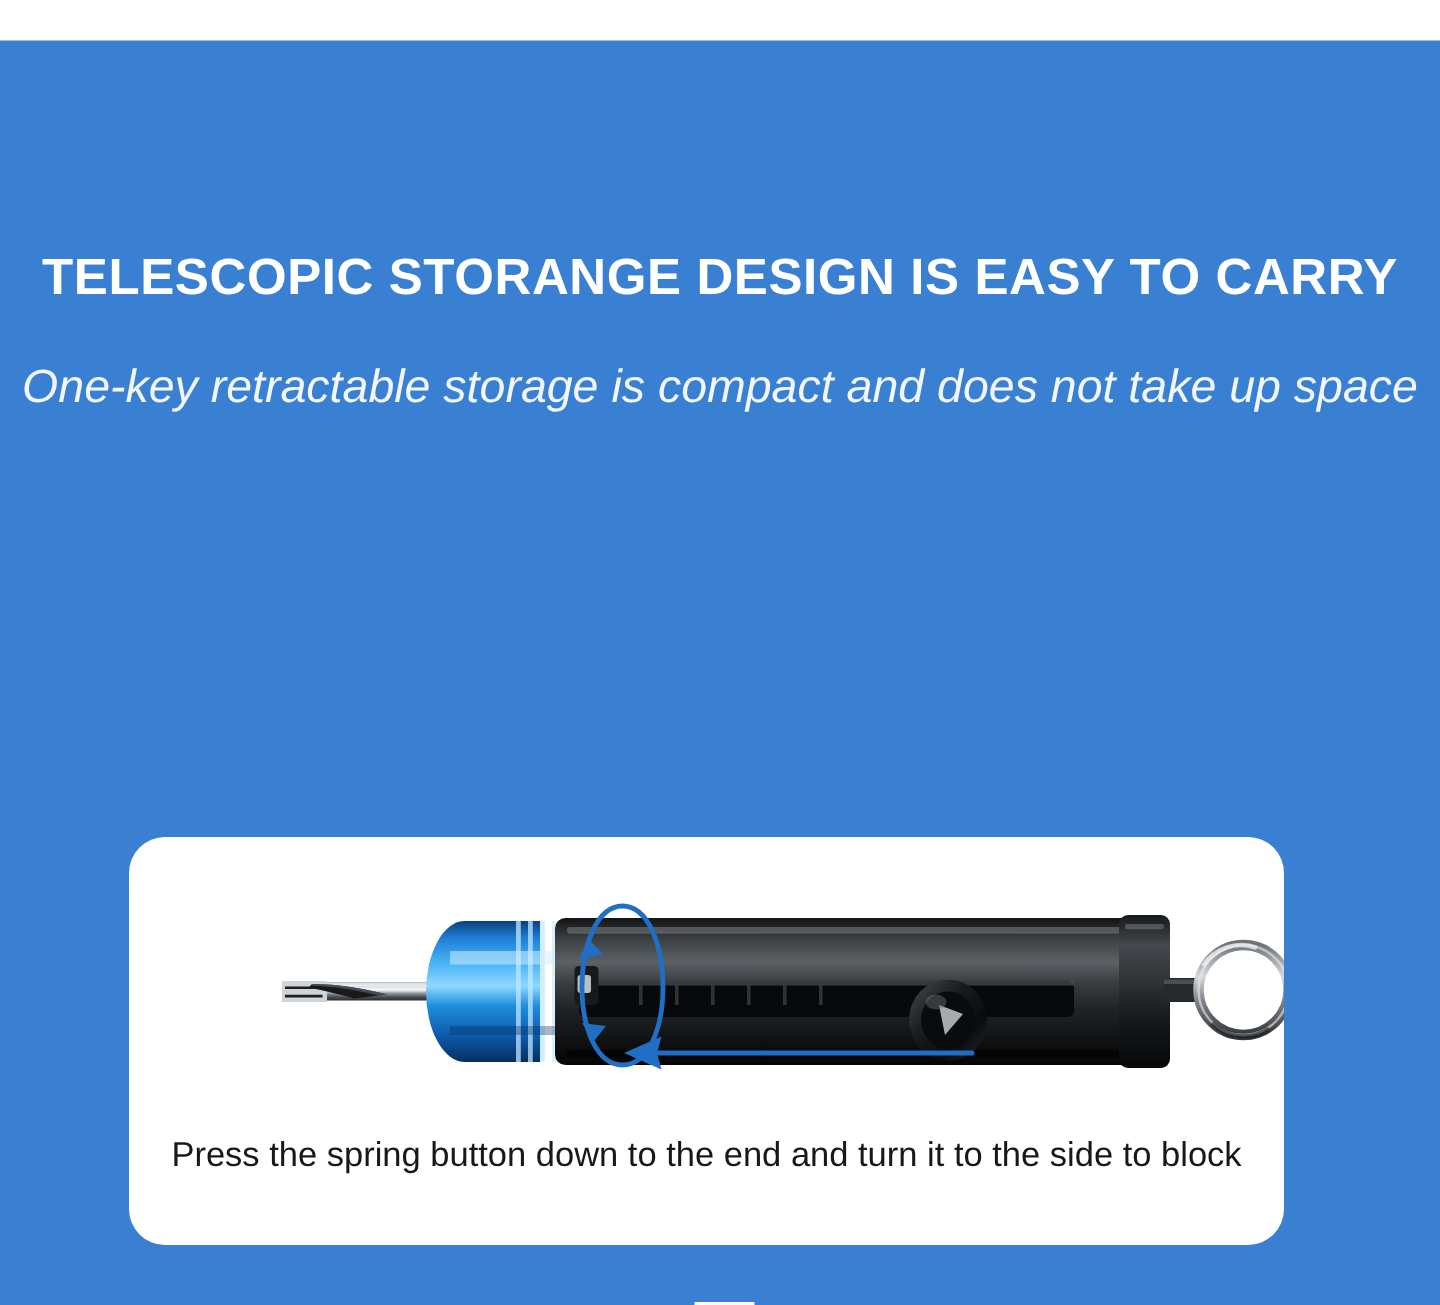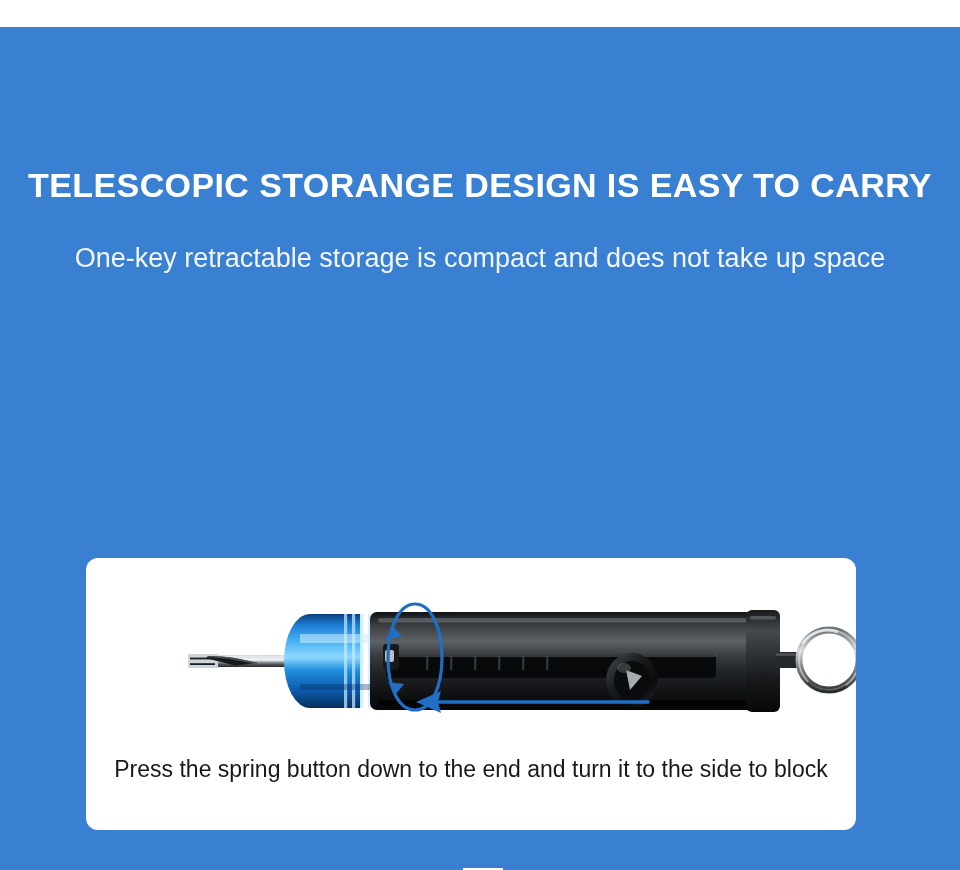--- a/index.html
+++ b/index.html
@@ -32,33 +32,34 @@
     font-size:34px;
     font-weight:bold;
     letter-spacing:0.4px;
     line-height:42px;
     white-space:nowrap;
   }
   .subhead {
     position:absolute; left:0; top:228px; width:960px;
     text-align:center;
     color:#f2f6fb;
-    font-size:27px;
+    font-size:31px;
     font-weight:normal;
     line-height:36px;
     white-space:nowrap;
+    font-style:italic;
   }
 
   
   .card {
     position:absolute;
     left:86px; top:546px;
     width:770px; height:272px;
     background:#ffffff;
-    border-radius:12px;
+    border-radius:24px;
   }
 
   .card-caption {
     position:absolute;
     left:0; top:198px; width:770px;
     text-align:center;
     color:#16181a;
     font-size:23px;
     font-weight:normal;
     white-space:nowrap;

